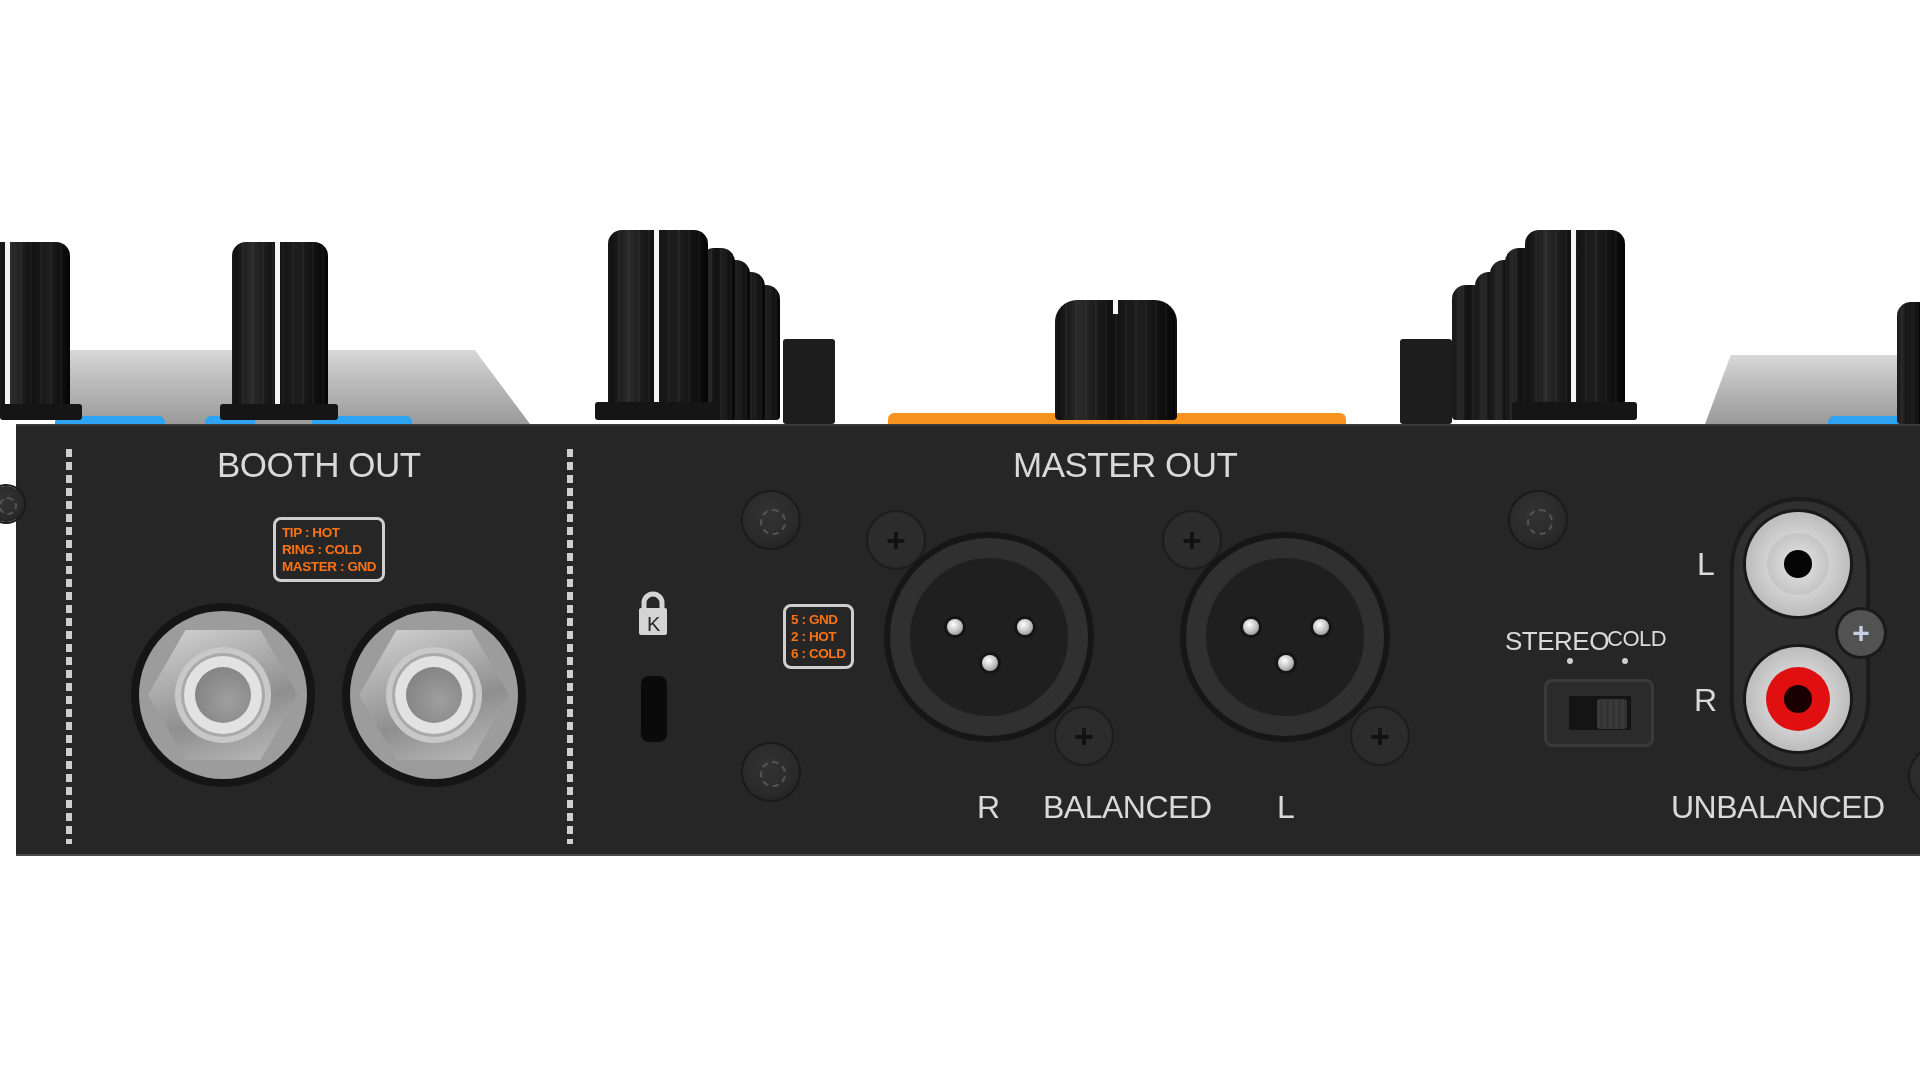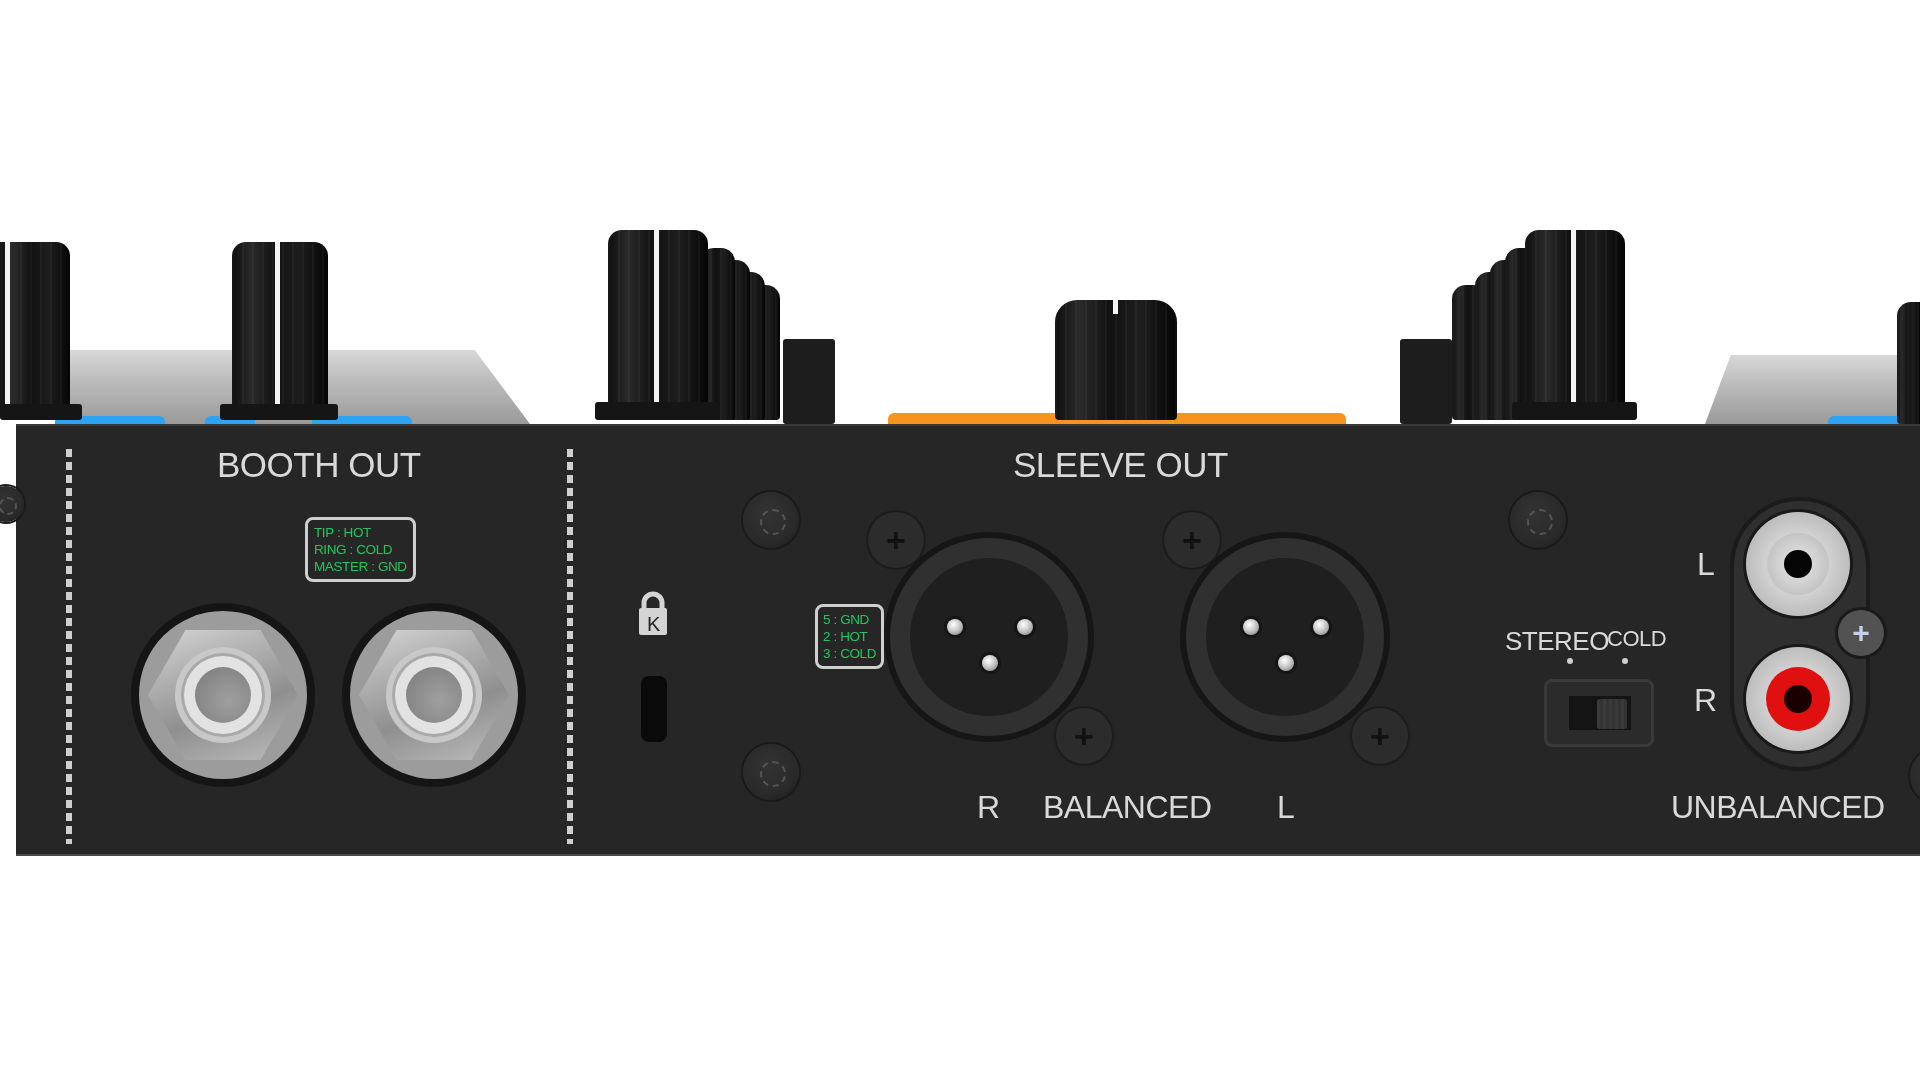--- a/index.html
+++ b/index.html
@@ -12,21 +12,21 @@
   .knob-base{position:absolute;background:#151515;border-radius:3px;}
   .platter{position:absolute;background:linear-gradient(180deg,#d8d8d8 0%,#bdbdbd 40%,#9a9a9a 100%);}
   .blue-led{position:absolute;height:8px;background:#2ea3f2;border-radius:6px 6px 0 0;}
   .orange-bar{position:absolute;background:#f7941d;border-radius:6px 6px 0 0;}
   .black-block{position:absolute;background:#1d1d1d;border-radius:3px;}
   
   #panel{position:absolute;left:16px;top:424px;width:1920px;height:428px;background:#262626;border-top:2px solid #3a3a3a;border-bottom:2px solid #4a4a4a;}
   .dash{position:absolute;width:6px;background:repeating-linear-gradient(180deg,#cfcfcf 0 8px,transparent 8px 13px);}
   .label{position:absolute;color:#d9d9d9;white-space:nowrap;letter-spacing:-0.5px;}
   .heading{font-size:35px;}
-  .pinbox{position:absolute;border:3px solid #cfcfcf;border-radius:8px;color:#22c55e;font-weight:normal;font-size:13.5px;line-height:17px;padding:4px 6px;letter-spacing:-0.4px;margin-left:32px;}
+  .pinbox{position:absolute;border:3px solid #cfcfcf;border-radius:8px;color:#f97316;font-weight:bold;font-size:13.5px;line-height:17px;padding:4px 6px;letter-spacing:-0.4px;}
   .screw{position:absolute;border-radius:50%;background:radial-gradient(circle at 45% 40%,#333 0%,#2a2a2a 60%,#1b1b1b 100%);box-shadow:0 0 0 2px #1a1a1a;}
   .screw::after{content:"";position:absolute;left:30%;top:30%;width:40%;height:40%;border:2px dashed #555;border-radius:50%;}
   .xscrew{position:absolute;border-radius:50%;background:#2c2c2c;box-shadow:0 0 0 2px #1c1c1c;display:flex;align-items:center;justify-content:center;color:#111;font-weight:bold;font-size:34px;line-height:1;}
   .xlr{position:absolute;border-radius:50%;background:#161616;}
   .xlr .ring{position:absolute;inset:6px;border-radius:50%;background:#303030;}
   .xlr .face{position:absolute;inset:26px;border-radius:50%;background:#1f1f1f;}
   .pin{position:absolute;width:16px;height:16px;border-radius:50%;background:radial-gradient(circle at 40% 35%,#ffffff 0%,#c9c9c9 45%,#777 100%);box-shadow:0 0 0 3px #151515;}
   .jack{position:absolute;border-radius:50%;background:#151515;}
   .jack .nutbg{position:absolute;inset:8px;border-radius:50%;background:#9c9c9c;}
   .jack .hex{position:absolute;left:50%;top:50%;width:150px;height:130px;transform:translate(-50%,-50%);background:linear-gradient(160deg,#d4d4d4,#8f8f8f 60%,#bdbdbd);clip-path:polygon(25% 0,75% 0,100% 50%,75% 100%,25% 100%,0 50%);}
@@ -129,31 +129,31 @@
   <div>
     <svg class="lock" style="left:620px;top:165px;" width="34" height="46" viewBox="0 0 34 46">
       <path d="M8 18 V12 a9 9 0 0 1 18 0 V18" fill="none" stroke="#d4d4d4" stroke-width="5"></path>
       <rect x="3" y="17" width="28" height="27" rx="2" fill="#d4d4d4"></rect>
       <text x="11" y="40" font-family="Liberation Sans, sans-serif" font-size="20" fill="#262626">K</text>
     </svg>
     <div class="kslot" style="left:625px;top:250px;width:26px;height:66px;"></div>
   </div>
 
   <div>
-    <div class="label heading" style="left:997px;top:19px;">SLEEVE OUT</div>
+    <div class="label heading" style="left:997px;top:19px;">MASTER OUT</div>
 
     <div class="screw" style="left:727px;top:66px;width:56px;height:56px;"></div>
     <div class="screw" style="left:727px;top:318px;width:56px;height:56px;"></div>
     <div class="screw" style="left:1494px;top:66px;width:56px;height:56px;"></div>
     <div class="screw" style="left:1894px;top:322px;width:56px;height:56px;"></div>
 
     <div class="pinbox" style="left:767px;top:178px;padding:4px 5px;">
       <div>5 : GND</div>
       <div>2 : HOT</div>
-      <div>3 : COLD</div>
+      <div>6 : COLD</div>
     </div>
 
     <div class="xscrew" style="left:852px;top:86px;width:56px;height:56px;">+</div>
     <div class="xscrew" style="left:1040px;top:282px;width:56px;height:56px;">+</div>
     <div class="xlr" style="left:868px;top:106px;width:210px;height:210px;">
       <div class="ring"></div>
         <div class="face"></div>
       <div class="pin" style="left:63px;top:87px;"></div>
       <div class="pin" style="left:133px;top:87px;"></div>
       <div class="pin" style="left:98px;top:123px;"></div>

